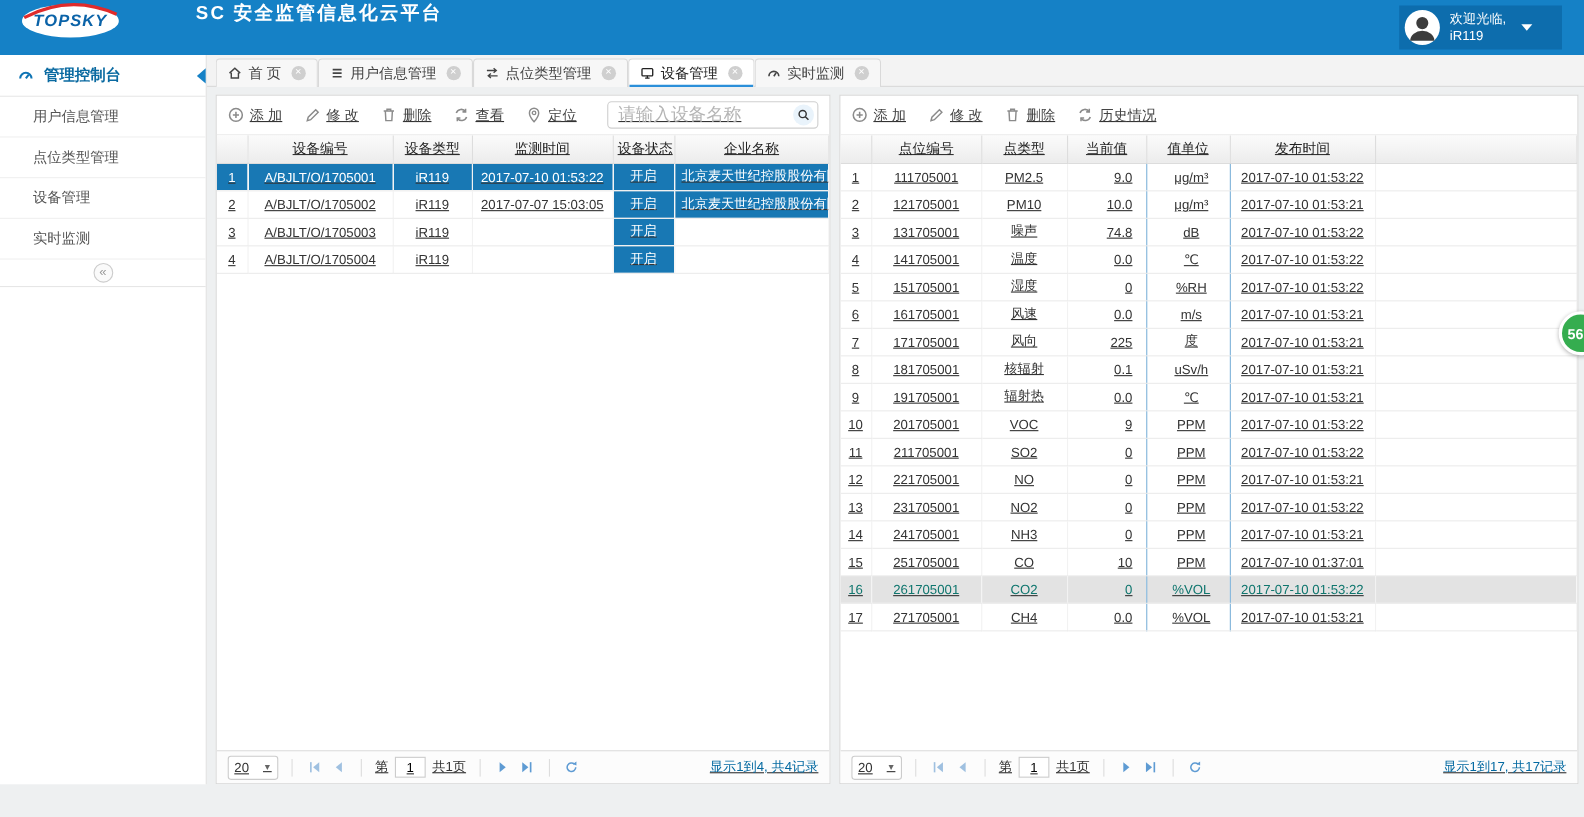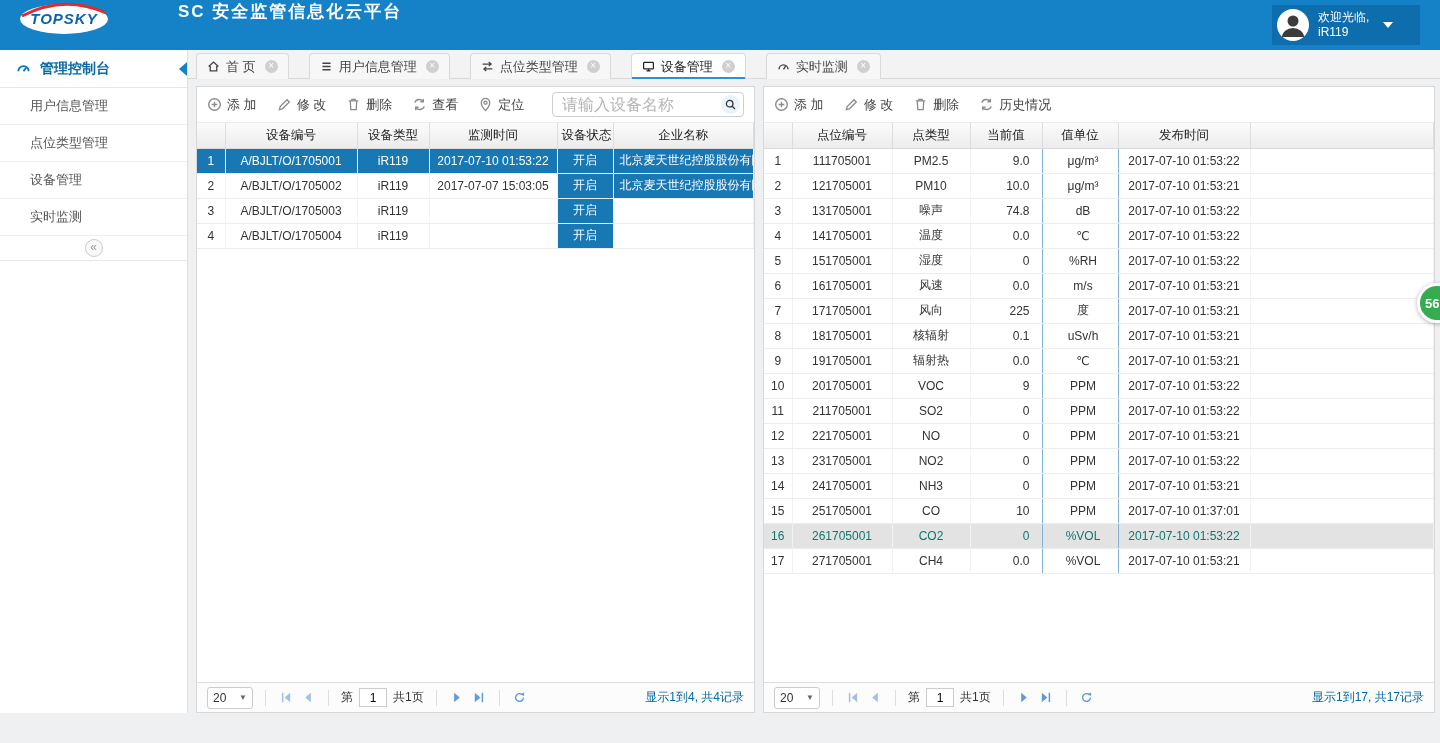--- a/index.html
+++ b/index.html
@@ -38,28 +38,28 @@
     color:#555; font-size:13px; border-bottom:1px solid #f0f0f0; cursor:pointer; }
   .collapse-strip { height:25px; display:flex; align-items:center; justify-content:center; border-bottom:1px solid #e6e6e6; }
   .collapse-btn { width:18px; height:18px; border:1px solid #ccc; border-radius:50%; color:#999;
     font-size:12px; line-height:15px; text-align:center; cursor:pointer; background:#fafafa; }
 
   
   .tabbar { height:29px; padding:3px 0 0 8px; background:#f3f3f3; border-bottom:1px solid #d9d9d9;
     display:flex; align-items:flex-end; }
   .tab { display:inline-flex; align-items:center; gap:6px; height:26px; padding:0 10px;
     border:1px solid #d9d9d9; border-bottom:none; border-radius:4px 4px 0 0; background:#f7f7f7;
-    margin-right:20px; font-size:13px; color:#444; position:relative; top:1px; cursor:pointer; white-space:nowrap; }
+    margin-right:0; font-size:13px; color:#444; position:relative; top:1px; cursor:pointer; white-space:nowrap; }
   .tab.active { background:#fff; color:#222; box-shadow:inset 0 -2px 0 #2b8fd9; }
   .tab-close { width:13px; height:13px; border-radius:50%; background:#cfcfcf; color:#fff;
     font-size:10px; line-height:12px; text-align:center; margin-left:3px; cursor:pointer; }
 
   
   .panels { flex:1; display:flex; gap:8px; padding:7px 5px 0 8px; overflow:hidden; align-items:stretch; }
-  .panel { background:#fff; border:1px solid #d7d7d7; display:flex; flex-direction:column; overflow:hidden; }
+  .panel { background:#fff; border:1px solid #d7d7d7; display:flex; flex-direction:column; overflow:hidden;text-decoration:underline; }
   .panel-left { width:559px; flex:none; }
   .panel-right { flex:1; }
 
   .toolbar { height:36px; flex:none; display:flex; align-items:center; gap:20px; padding:0 10px; border-bottom:1px solid #ececec; }
   .tbtn { display:inline-flex; align-items:center; gap:5px; color:#444; font-size:13px; cursor:pointer; white-space:nowrap; }
   .tbtn .ic { color:#8b8b8b; }
 
   .searchbox { margin-left:auto; width:192px; height:25px; border:1px solid #cfcfcf; border-radius:4px;
     display:flex; align-items:center; padding:0 3px 0 7px; background:#fff; }
   .searchbox input { flex:1; border:none; outline:none; font-size:16px; color:#333; min-width:0;

